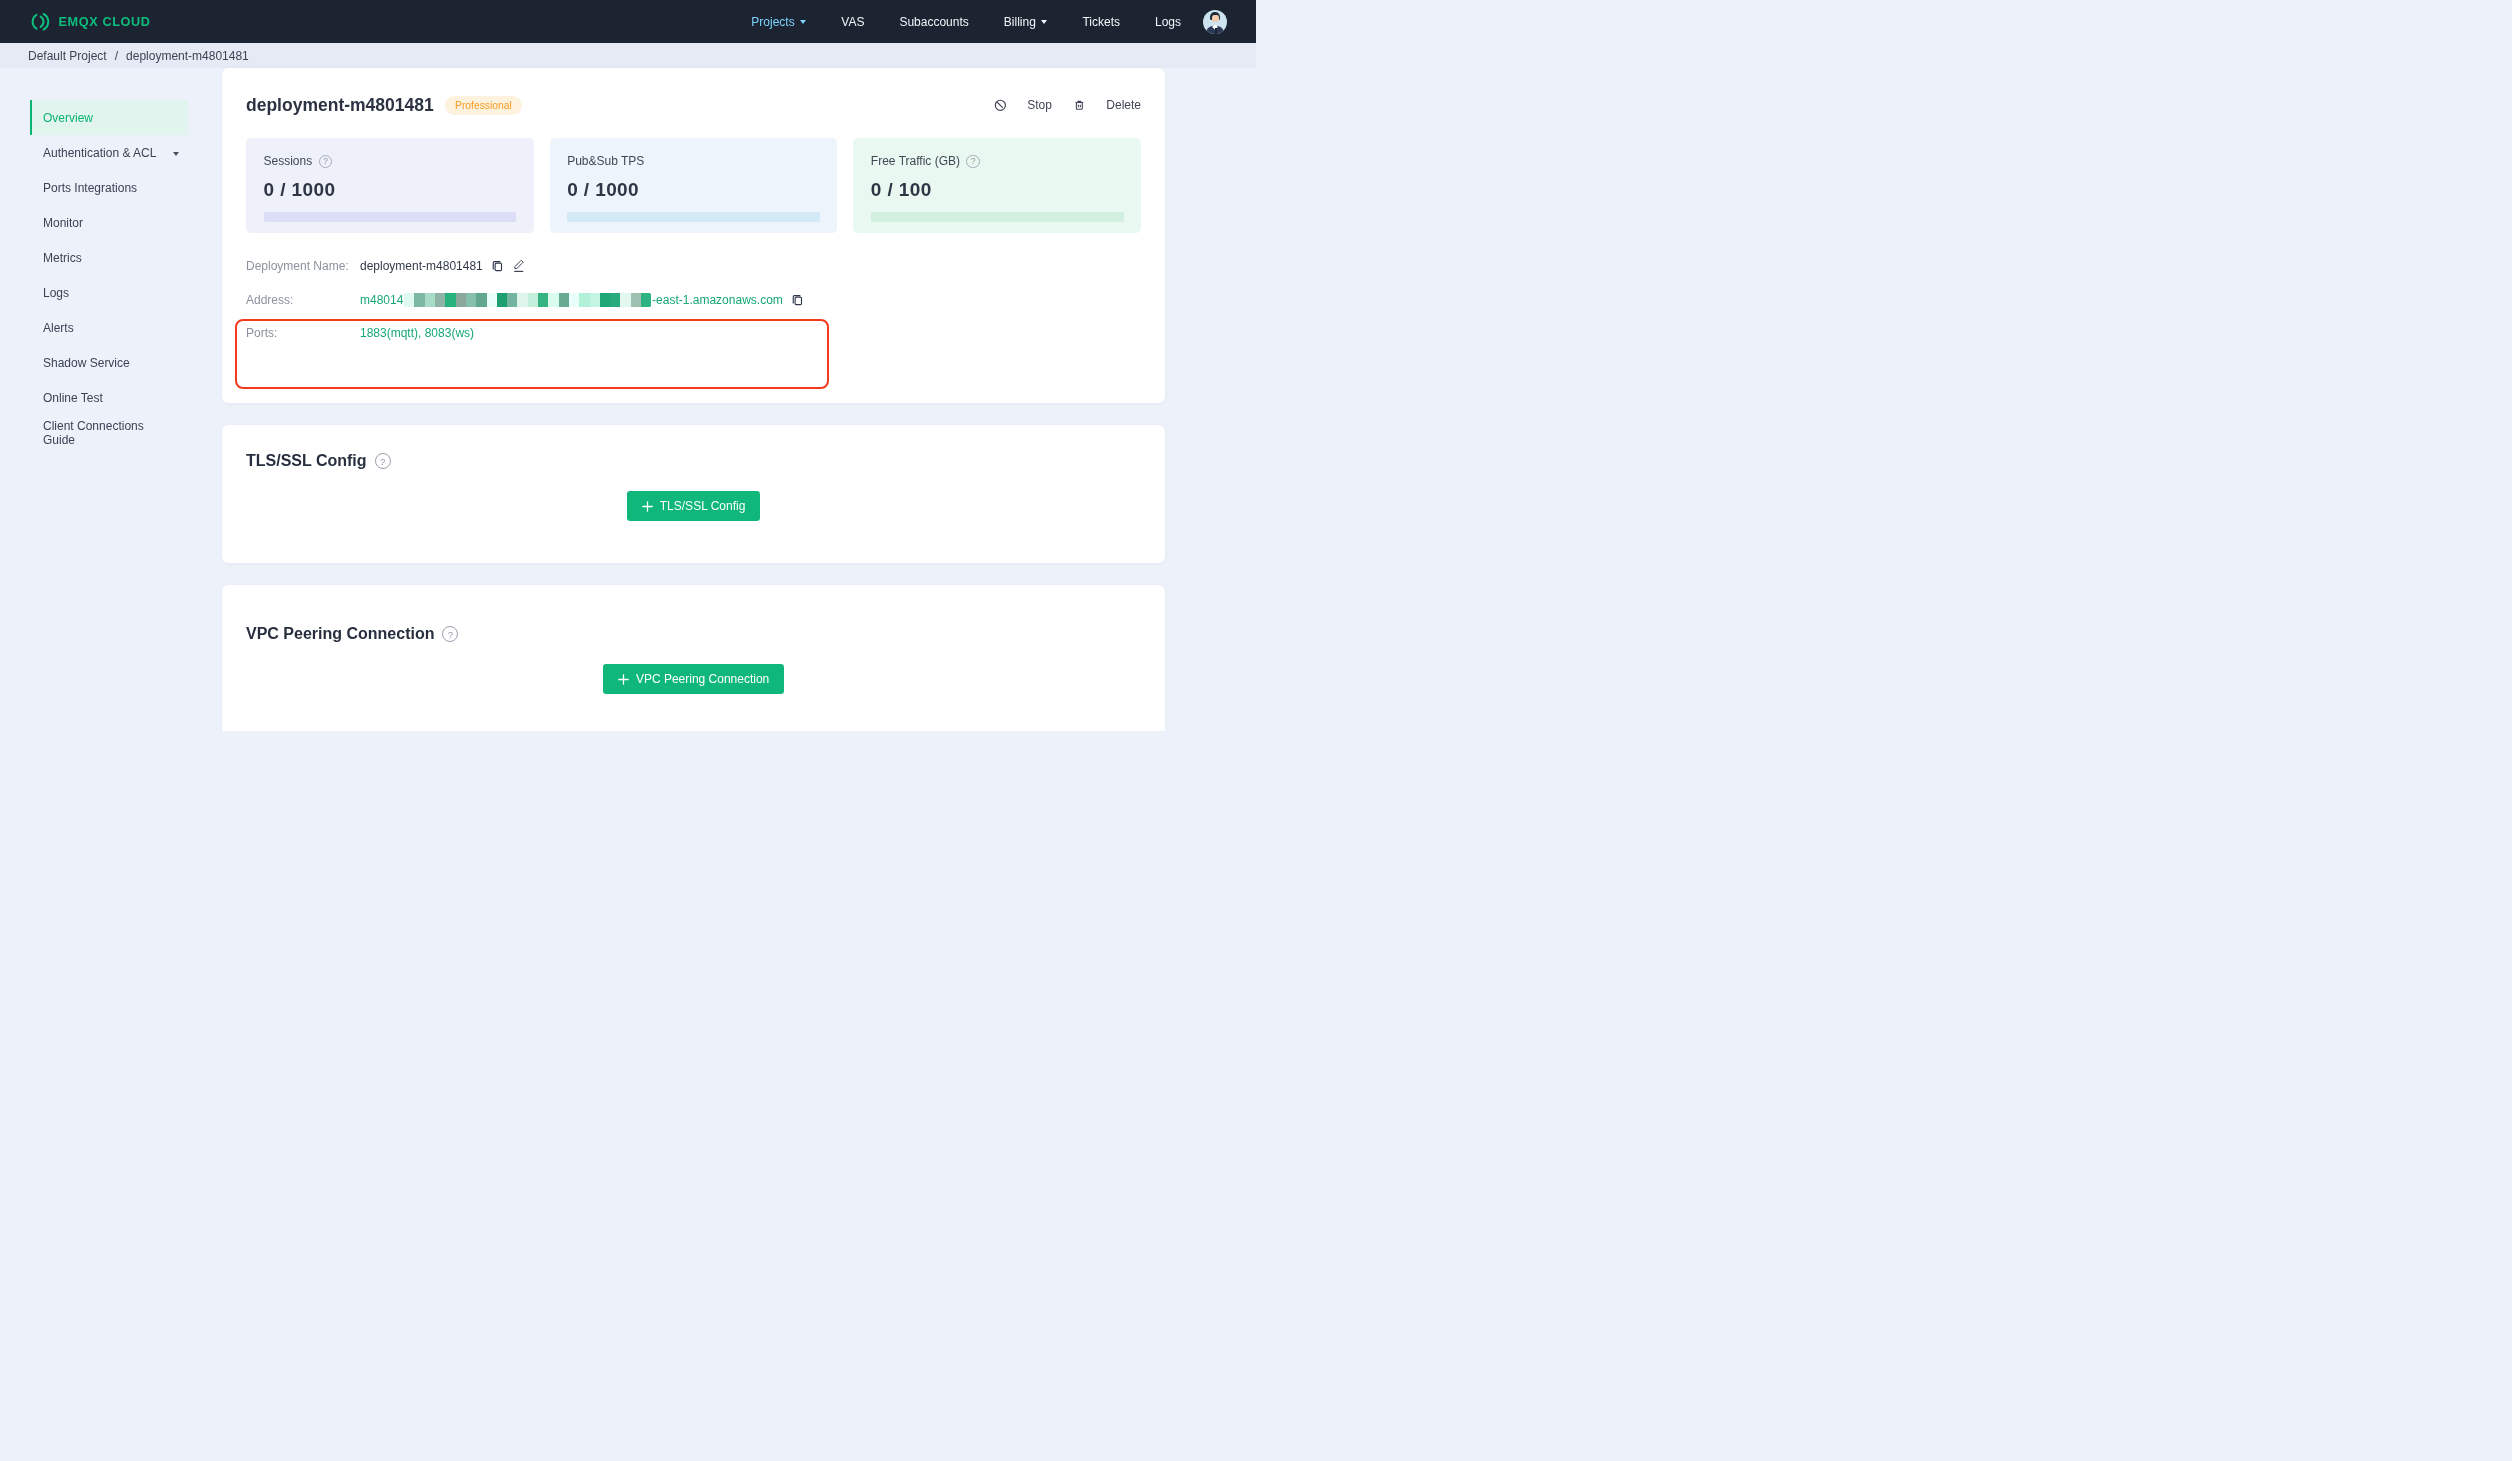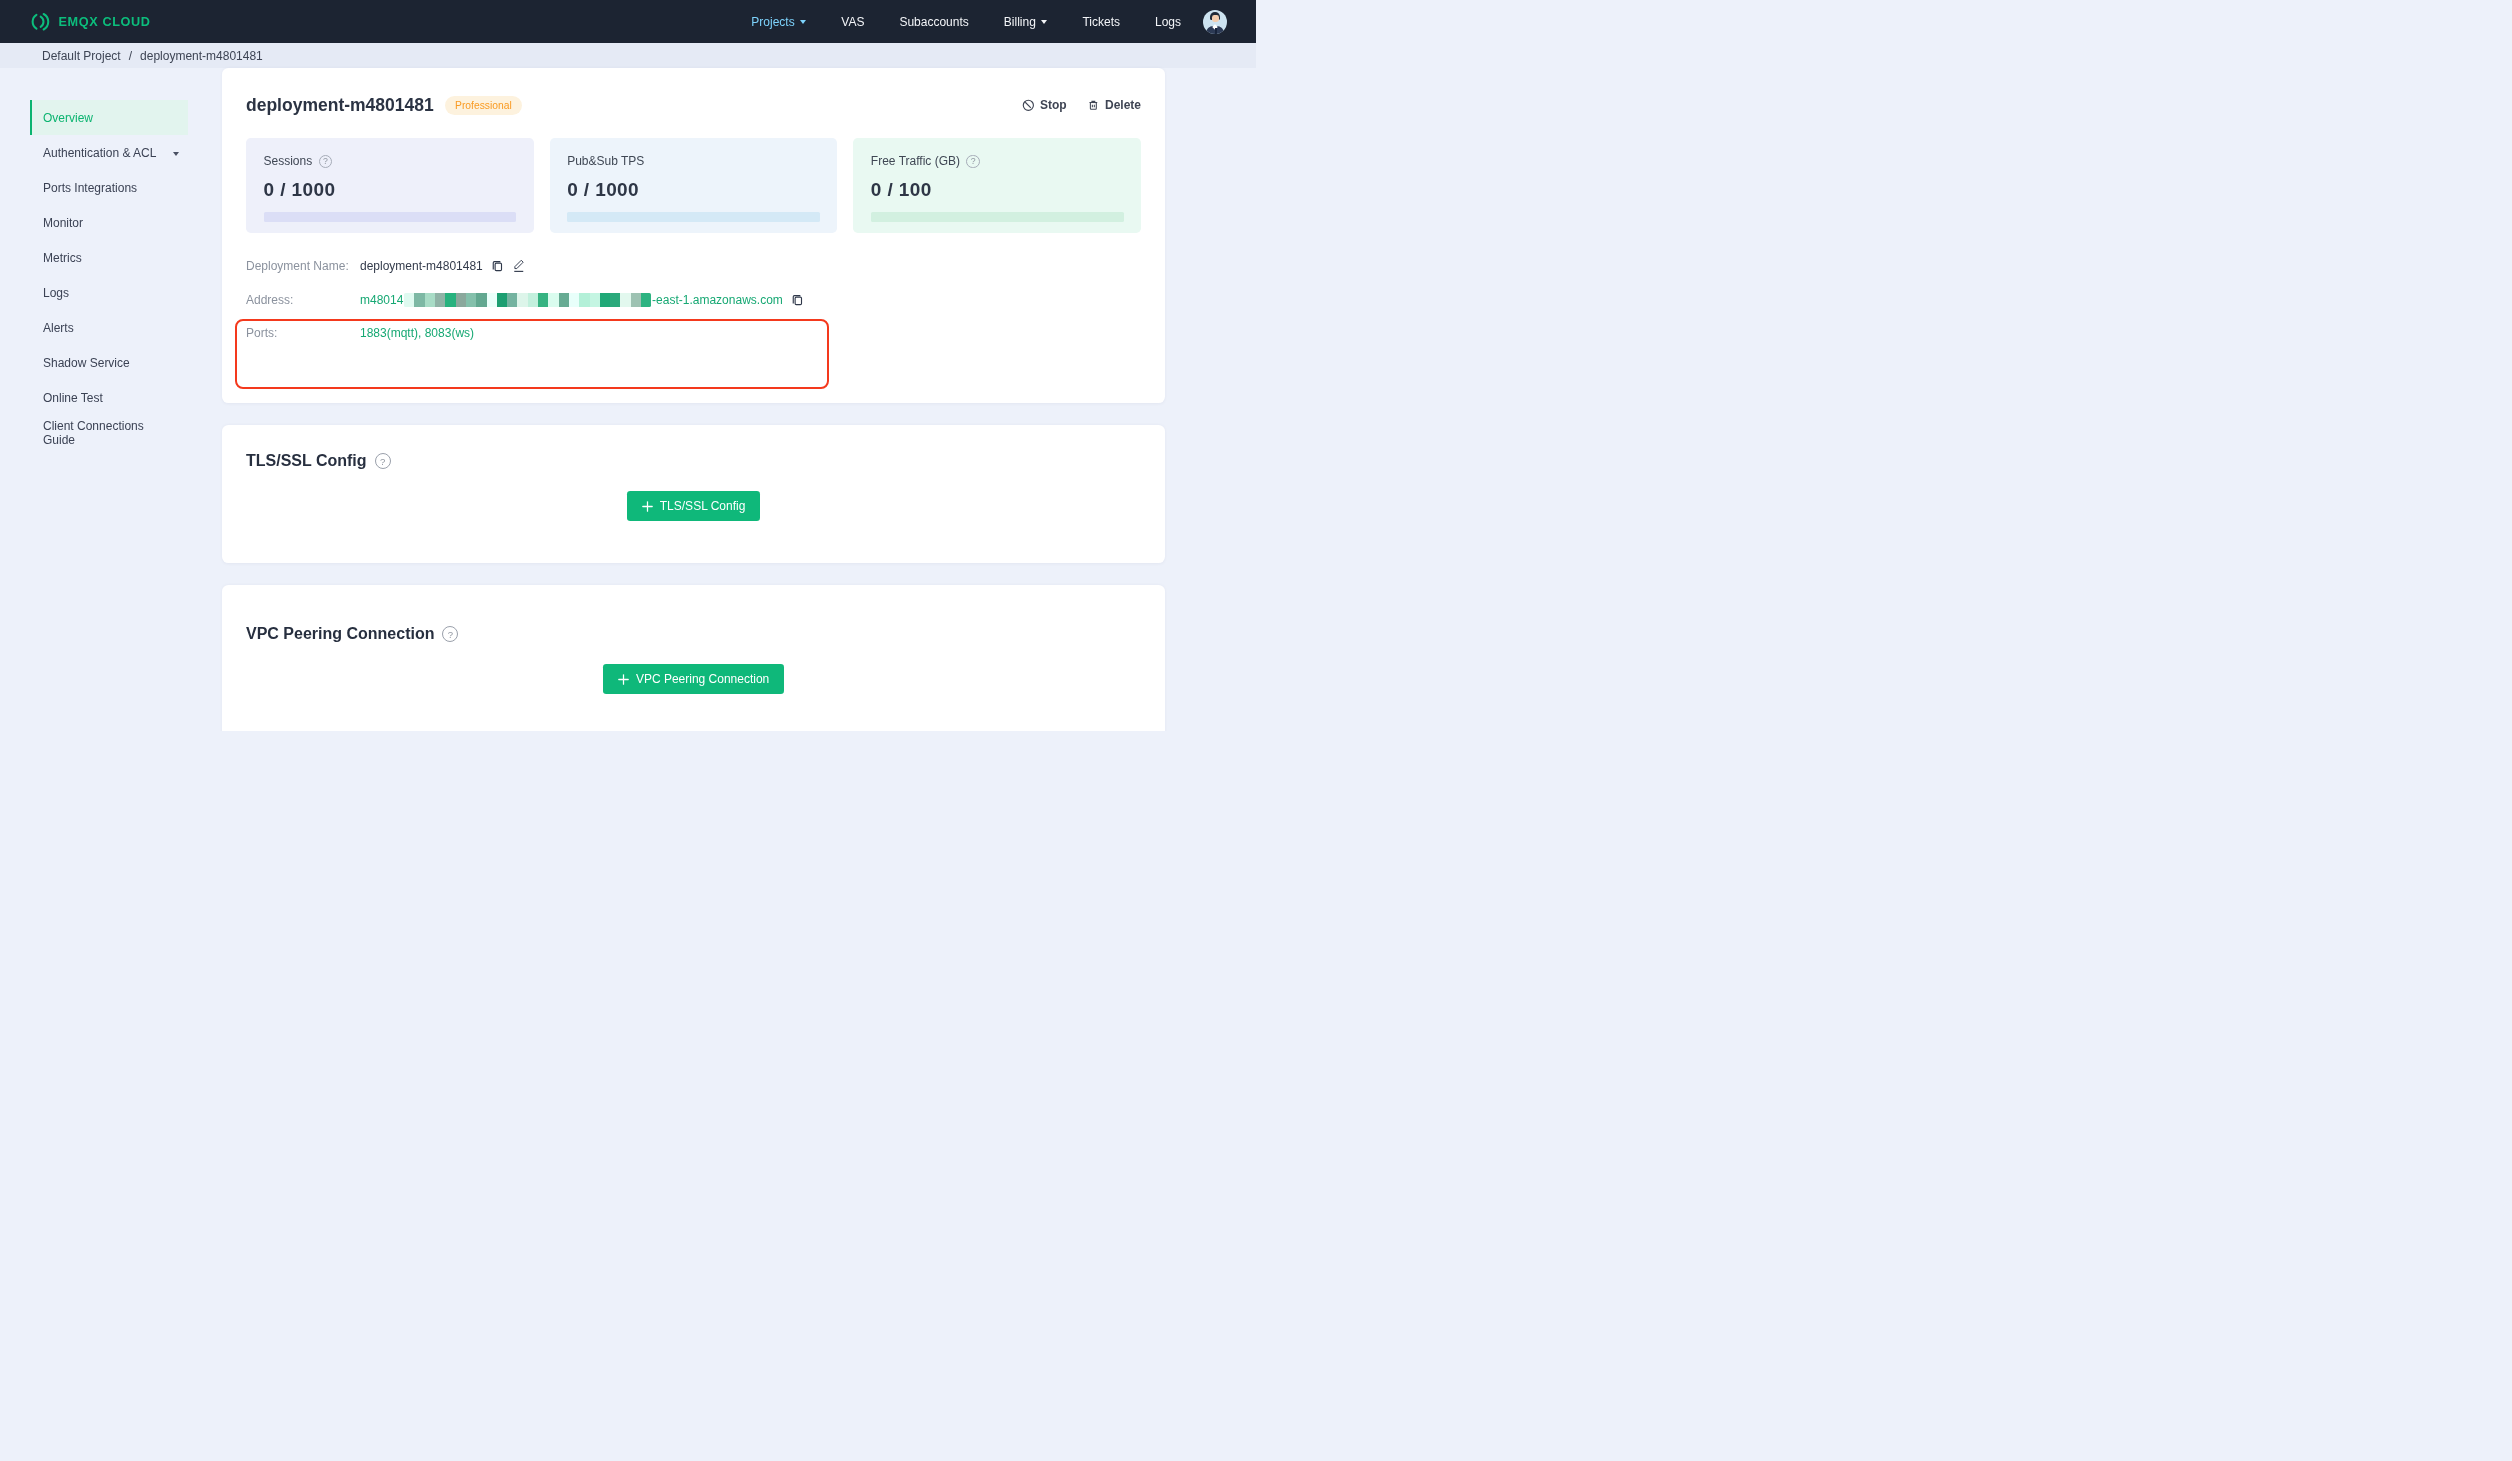--- a/index.html
+++ b/index.html
@@ -17,38 +17,38 @@
   .nav-item { color:#f3f5f8; font-size:12px; display:flex; align-items:center; gap:5.6px; cursor:pointer; white-space:nowrap; }
   .nav-item.active { color:#7dd3fc; }
   .caret { width:0; height:0; border-left:3.6px solid transparent; border-right:3.6px solid transparent; border-top:4.4px solid currentColor; margin-top:1.6px; }
   .avatar { width:24px; height:24px; border-radius:50%; margin-left:22px; background:#cde3f0; position:relative; overflow:hidden; cursor:pointer; flex:none; }
   .avatar .hair { position:absolute; top:2.4px; left:7.2px; width:10.3px; height:8px; background:#1f2a38; border-radius:4.8px 4.8px 1.6px 1.6px; }
   .avatar .face { position:absolute; top:5.6px; left:8.7px; width:7.2px; height:7.2px; background:#f3cdae; border-radius:2.4px; }
   .avatar .body { position:absolute; bottom:-2.4px; left:3.2px; width:18px; height:10.3px; background:#2c3a55; border-radius:7.2px 7.2px 0 0; }
   .avatar .collar { position:absolute; bottom:4.8px; left:10.3px; width:4px; height:4px; background:#fff; transform:rotate(45deg); }
   .avatar .tie { position:absolute; bottom:0; left:11.5px; width:2.4px; height:5.6px; background:#17233a; }
   
-  .breadcrumb { height:25.4px; background:#e5eaf5; display:flex; align-items:center; padding:0 42px; font-size:12px; color:#3d4454; gap:8px; }
+  .breadcrumb { height:25.4px; background:#e5eaf5; display:flex; align-items:center; padding:0 28px; font-size:12px; color:#3d4454; gap:8px; }
   .crumb { cursor:pointer; }
   
   .layout { display:flex; align-items:flex-start; }
   .sidebar { width:222px; padding-top:32px; flex:none; }
   .side-item { margin-left:30px; width:158px; height:35px; display:flex; align-items:center; padding:0 9.5px 0 11px; font-size:12px; color:#3b4254; border-left:2.4px solid transparent; cursor:pointer; }
   .side-item.active { background:#e2f4ee; border-left-color:#0bb470; color:#0bb470; }
   .side-item .caret { margin-left:auto; color:#4a5163; }
   .content { width:943px; padding-bottom:32px; }
   .card { background:#fff; border-radius:6.4px; box-shadow:0 0.8px 3.2px rgba(30,40,70,.05); }
   .card + .card { margin-top:22px; }
   
   .main-card { height:335px; position:relative; padding:24px; }
   .card-head { display:flex; align-items:center; height:25.4px; }
   h1 { font-size:17.5px; font-weight:bold; color:#2b3343; }
   .badge { margin-left:11px; background:#fdf2de; color:#f99b23; font-size:10.3px; padding:4px 10.3px; border-radius:11px; }
   .head-actions { margin-left:auto; display:flex; gap:20.7px; }
-  .tool-btn { display:flex; align-items:center; gap:5px; font-size:12px; color:#3f4554; background:none; border:none; cursor:pointer; font-family:inherit;font-weight:bold; }
+  .tool-btn { display:flex; align-items:center; gap:21px; font-size:12px; color:#3f4554; background:none; border:none; cursor:pointer; font-family:inherit; }
   .tool-btn svg { width:12.7px; height:12.7px; }
   
   .stats { display:flex; gap:16px; margin-top:20.7px; }
   .stat { flex:1; height:95px; border-radius:4.8px; padding:16px 17.5px; position:relative; }
   .stat-label-row { display:flex; align-items:center; gap:6.4px; font-size:12px; color:#3f4754; }
   .help { width:13.5px; height:13.5px; border-radius:50%; border:0.8px solid #a6acb8; color:#8f959f; font-size:8.7px; display:inline-flex; align-items:center; justify-content:center; flex:none; cursor:pointer; }
   .stat-value { margin-top:10.3px; font-size:19px; font-weight:bold; color:#2e3646; letter-spacing:0.4px; }
   .stat-bar { position:absolute; left:17.5px; right:17.5px; bottom:11px; height:10.3px; border-radius:1.6px; }
   .running-row { display:flex; align-items:center; gap:8px; margin-top:10.3px; font-size:12px; color:#3a4152; }
   .check { width:16px; height:16px; flex:none; }

